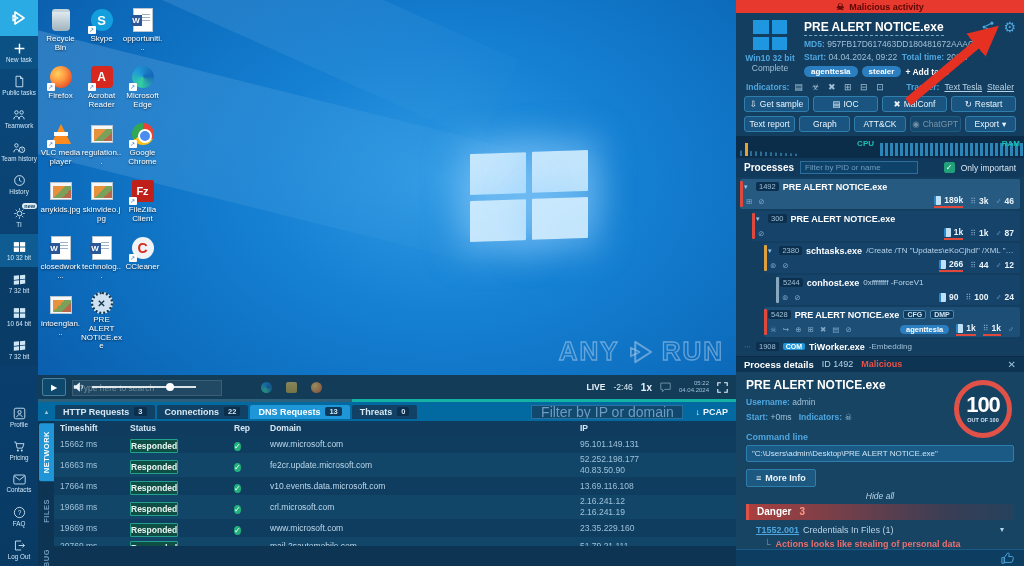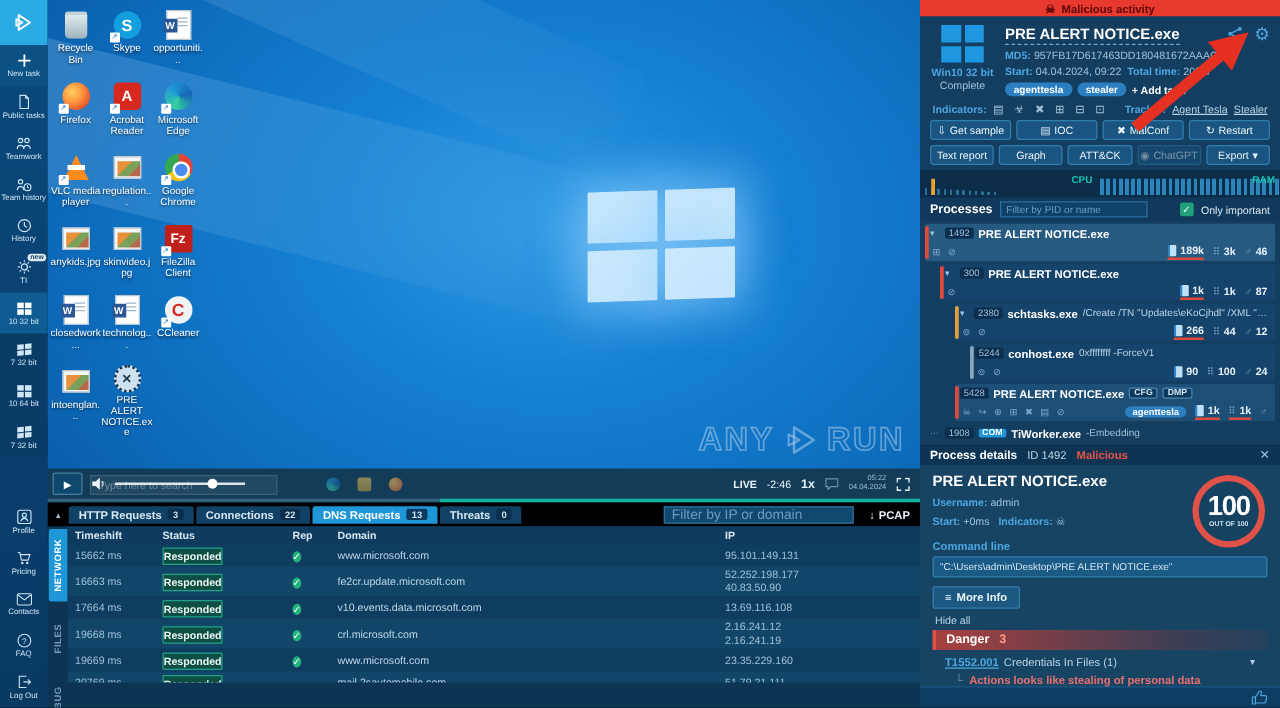--- a/index.html
+++ b/index.html
@@ -68,27 +68,27 @@
   .p-live { font-size:8.5px; font-weight:bold; }
   .p-time { font-size:8.5px; }
   .p-speed { font-size:10px; font-weight:bold; }
   .p-dim { opacity:0.5; font-size:9px; }
   .p-clock { font-size:6px; color:#9fc0d8; text-align:right; line-height:1.2; }
   .progress { position:absolute; left:0; bottom:0; width:100%; height:3px; background:#2e607c; }
   .progress .rest { position:absolute; left:45%; right:0; top:0; bottom:0; background:#14b2a4; }
 
   
   .network { position:absolute; left:38px; top:402px; width:698px; height:144px; background:#0d3553; }
-  .net-tabs { height:19px; display:flex; align-items:center; gap:2px; padding-left:2px; background:#000000; }
+  .net-tabs { height:19px; display:flex; align-items:center; gap:2px; padding-left:2px; background:#0369a1; }
   .collapse { width:13px; color:#9fc4de; font-size:7px; text-align:center; cursor:pointer; }
   .ntab { display:flex; align-items:center; gap:5px; padding:2px 8px; font-size:9px; font-weight:bold; color:#d7e7f3; background:#114265; border-radius:2px 2px 0 0; cursor:pointer; }
   .ntab .cnt { background:#0a2e4c; color:#cfe3f2; font-size:7.5px; padding:0 4px; border-radius:2px; }
   .ntab.active { background:#1e96d8; color:#fff; }
   .ntab.active .cnt { background:#0d3a5c; }
-  .net-filter { margin-left:auto; width:152px; height:14px; background:#10486e; border:1px solid #2d6f9c; color:#cfe3f2; font-size:11px; padding:0 5px; }
+  .net-filter { margin-left:auto; width:152px; height:14px; background:#10486e; border:1px solid #2d6f9c; color:#cfe3f2; font-size:14px; padding:0 5px;text-align:center; }
   .net-filter::placeholder { color:#6f9cc0; }
   .pcap { display:flex; align-items:center; gap:3px; color:#eaf4fb; font-size:9px; font-weight:bold; margin:0 8px 0 10px; cursor:pointer; }
   .side-tabs { position:absolute; left:0; top:19px; bottom:0; width:16px; display:flex; flex-direction:column; align-items:center; gap:10px; padding-top:2px; }
   .stab { writing-mode:vertical-rl; transform:rotate(180deg); font-size:7.5px; font-weight:bold; letter-spacing:0.5px; color:#6f9cc0; padding:8px 3px; cursor:pointer; }
   .stab.active { background:#1e96d8; color:#fff; border-radius:0 2px 2px 0; }
   .net-table { position:absolute; left:16px; right:0; top:19px; bottom:0; overflow:hidden; }
   .nrow { display:grid; grid-template-columns:70px 104px 36px 1fr 150px; align-items:center; padding:0 6px; min-height:17px; }
   .nrow.head { color:#d7e7f3; font-weight:bold; font-size:8.5px; background:#0f3c5e; height:14px; min-height:14px; }
   .nrow:nth-child(even):not(.head) { background:#0f3d60; }
   .nrow:nth-child(odd):not(.head) { background:#124668; }
@@ -185,21 +185,21 @@
   .pd-name { color:#fff; font-size:12px; font-weight:bold; }
   .pd-kv { font-size:8.5px; margin-top:5px; }
   .pd-kv b { color:#4da6e0; }
   .pd-kv span { color:#9fc0d8; }
   .score { position:absolute; right:12px; top:8px; width:58px; height:58px; border:5px solid #e05148; border-radius:50%; display:flex; flex-direction:column; align-items:center; justify-content:center; background:rgba(20,62,95,0.3); }
   .score .n { color:#fff; font-size:22px; font-weight:bold; line-height:1; letter-spacing:-1px; }
   .score .s { color:#cfe3f2; font-size:5.5px; font-weight:bold; margin-top:1px; }
   .cmd-label { color:#4da6e0; font-size:9px; font-weight:bold; margin-top:10px; }
   .cmd-box { margin-top:3px; background:#1a5a85; border:1px solid #2f7fae; color:#cfe3f2; font-size:8px; padding:3px 5px; border-radius:2px; white-space:nowrap; overflow:hidden; }
   .moreinfo { margin-top:7px; display:inline-flex; align-items:center; gap:4px; background:#1c5880; border:1px solid #2f7fae; border-radius:2px; color:#eaf4fb; font-size:9px; font-weight:bold; padding:3px 9px; cursor:pointer; }
-  .hideall { text-align:left; color:#b8d4e8; font-size:8.5px; margin:4px 2px 3px; cursor:pointer; }
+  .hideall { text-align:center; color:#b8d4e8; font-size:8.5px; margin:4px 2px 3px; cursor:pointer;font-style:italic; }
   .danger { height:16px; background:linear-gradient(90deg,#a8403f 0%, rgba(120,50,60,0.35) 75%, rgba(120,50,60,0.15)); border-left:3px solid #e05148; display:flex; align-items:center; gap:8px; padding:0 8px; }
   .danger .t { color:#fff; font-size:10px; font-weight:bold; }
   .danger .c { color:#ff9a8a; font-size:10px; font-weight:bold; }
   .tech { display:flex; align-items:center; gap:4px; padding:5px 10px 0; }
   .tech a { color:#4da6e0; font-size:9px; font-weight:bold; text-decoration:underline; cursor:pointer; }
   .tech span { color:#b8d4e8; font-size:9px; }
   .tech .caret2 { margin-left:auto; color:#b8d4e8; font-size:8px; cursor:pointer; }
   .taction { display:flex; gap:5px; padding:4px 10px 0 18px; align-items:center; }
   .taction .g { color:#6f8fae; font-size:9px; }
   .taction .t { color:#e87070; font-size:9px; font-weight:bold; }
@@ -621,21 +621,21 @@
           <span class="addtags">+ Add tags</span>
         </div>
       </div>
     </div>
 
     <div class="indrow">
       <b>Indicators:</b>
       <span class="ind-glyphs">▤ ☣ ✖ ⊞ ⊟ ⊡</span>
       <span class="tracker">
         <b style="color:#4da6e0;font-size:8.5px">Tracker:</b>
-        <a>Agent Tesla</a>
+        <a>Text Tesla</a>
         <a>Stealer</a>
       </span>
     </div>
 
     <div class="btnrow">
       <div class="rbtn">
           <span>⇩</span>
           <span>Get sample</span>
         </div>
       <div class="rbtn">

